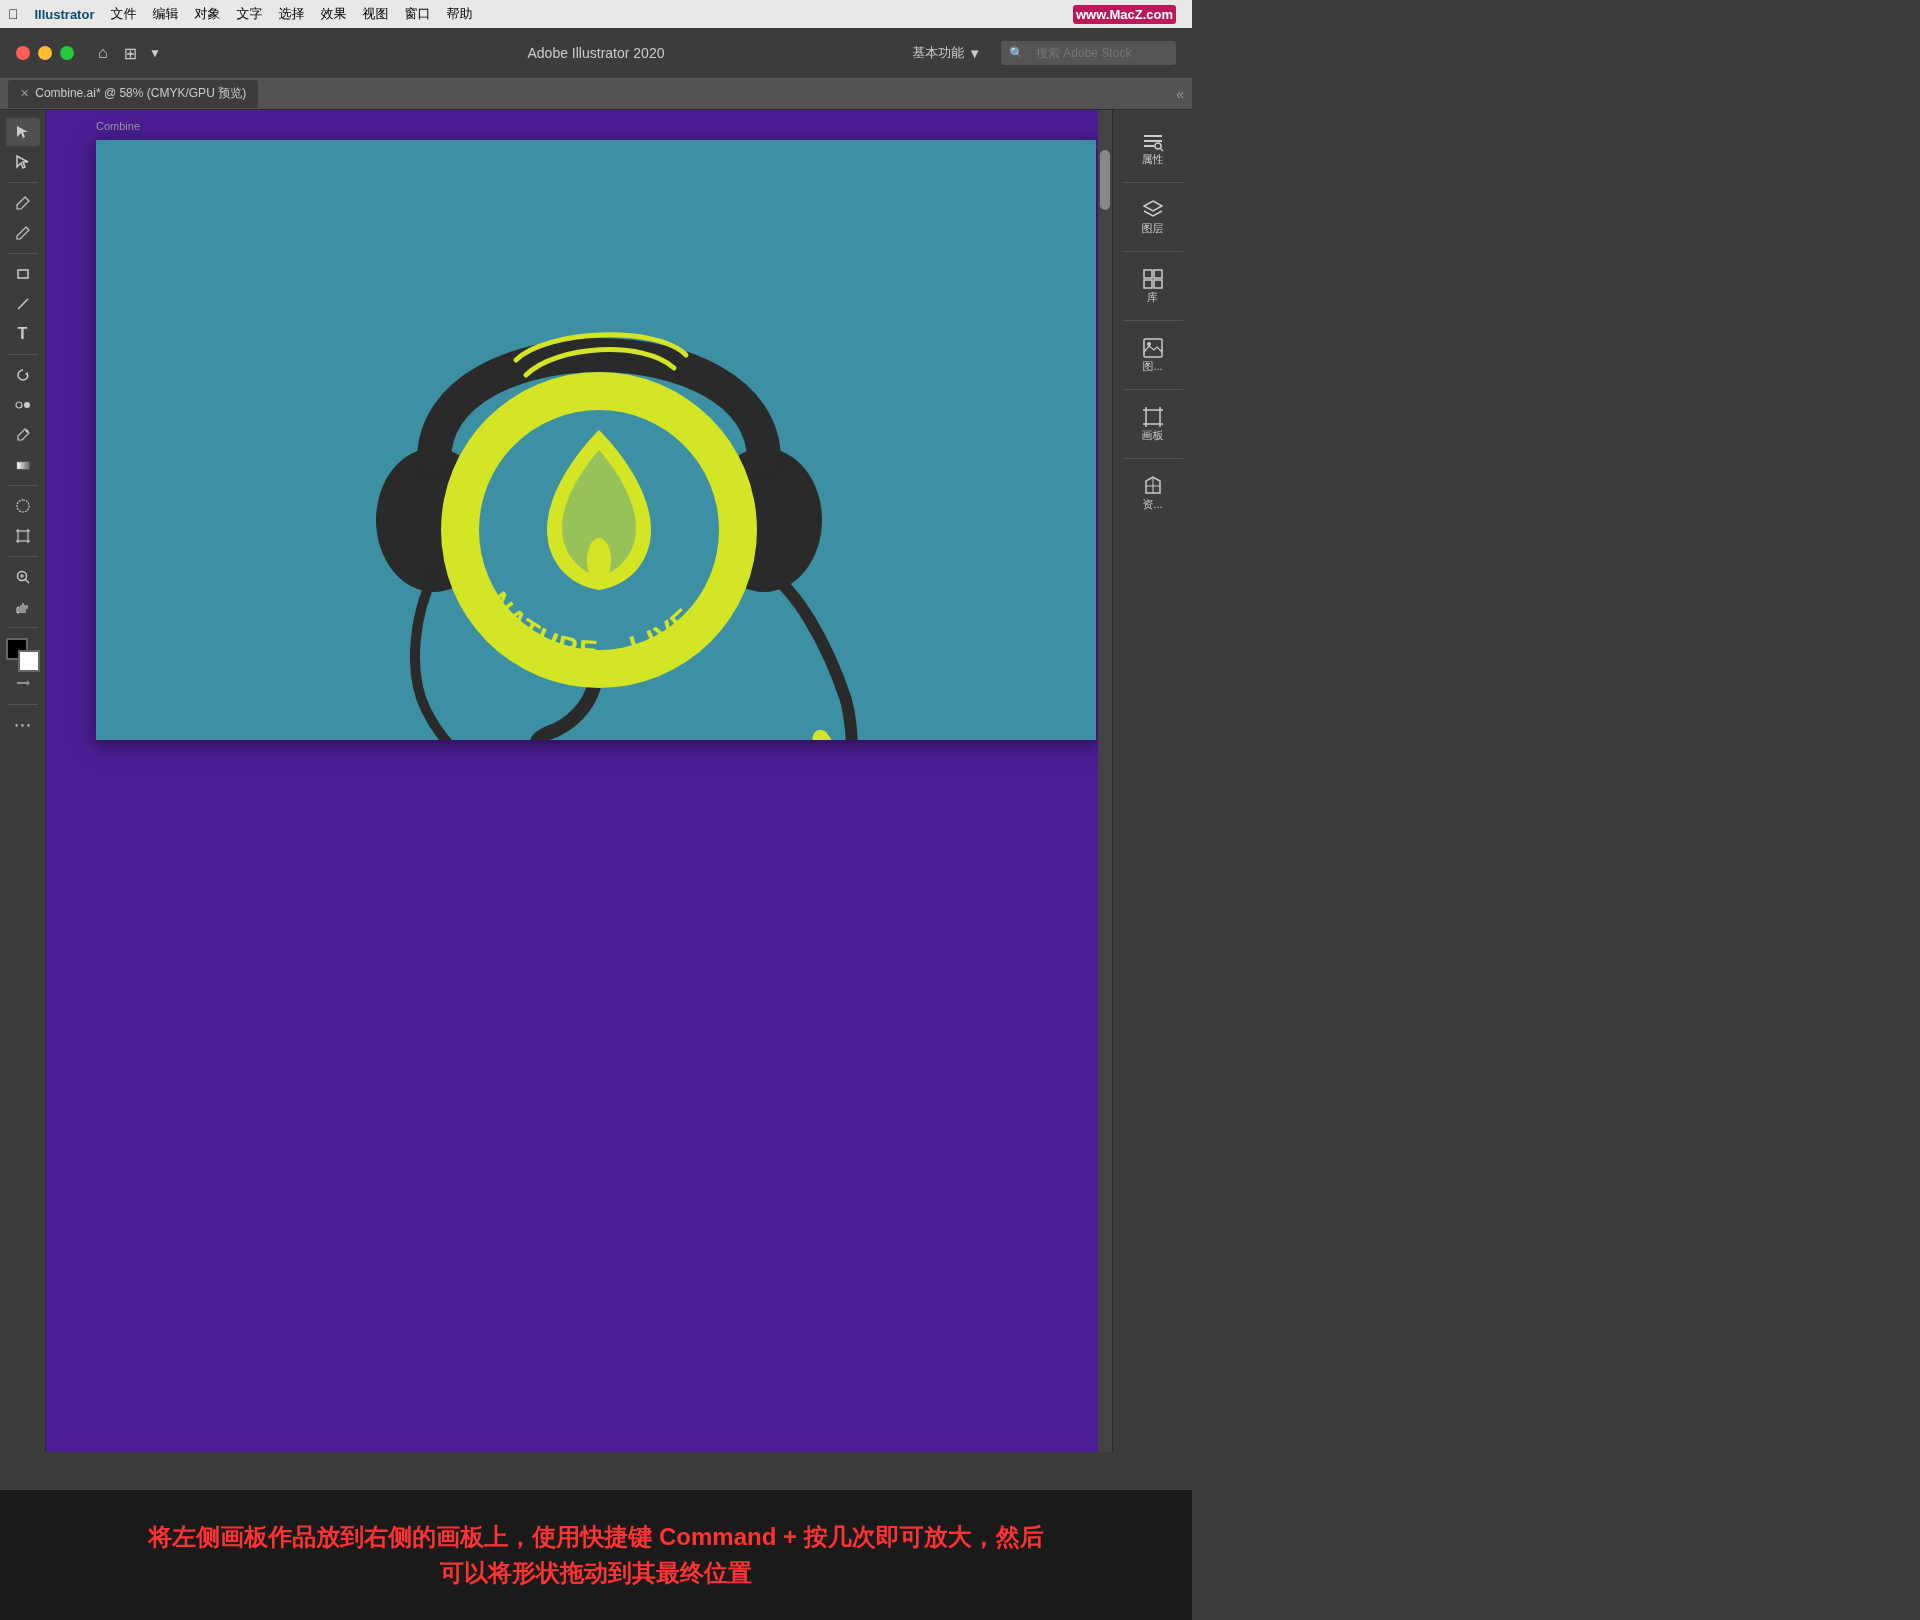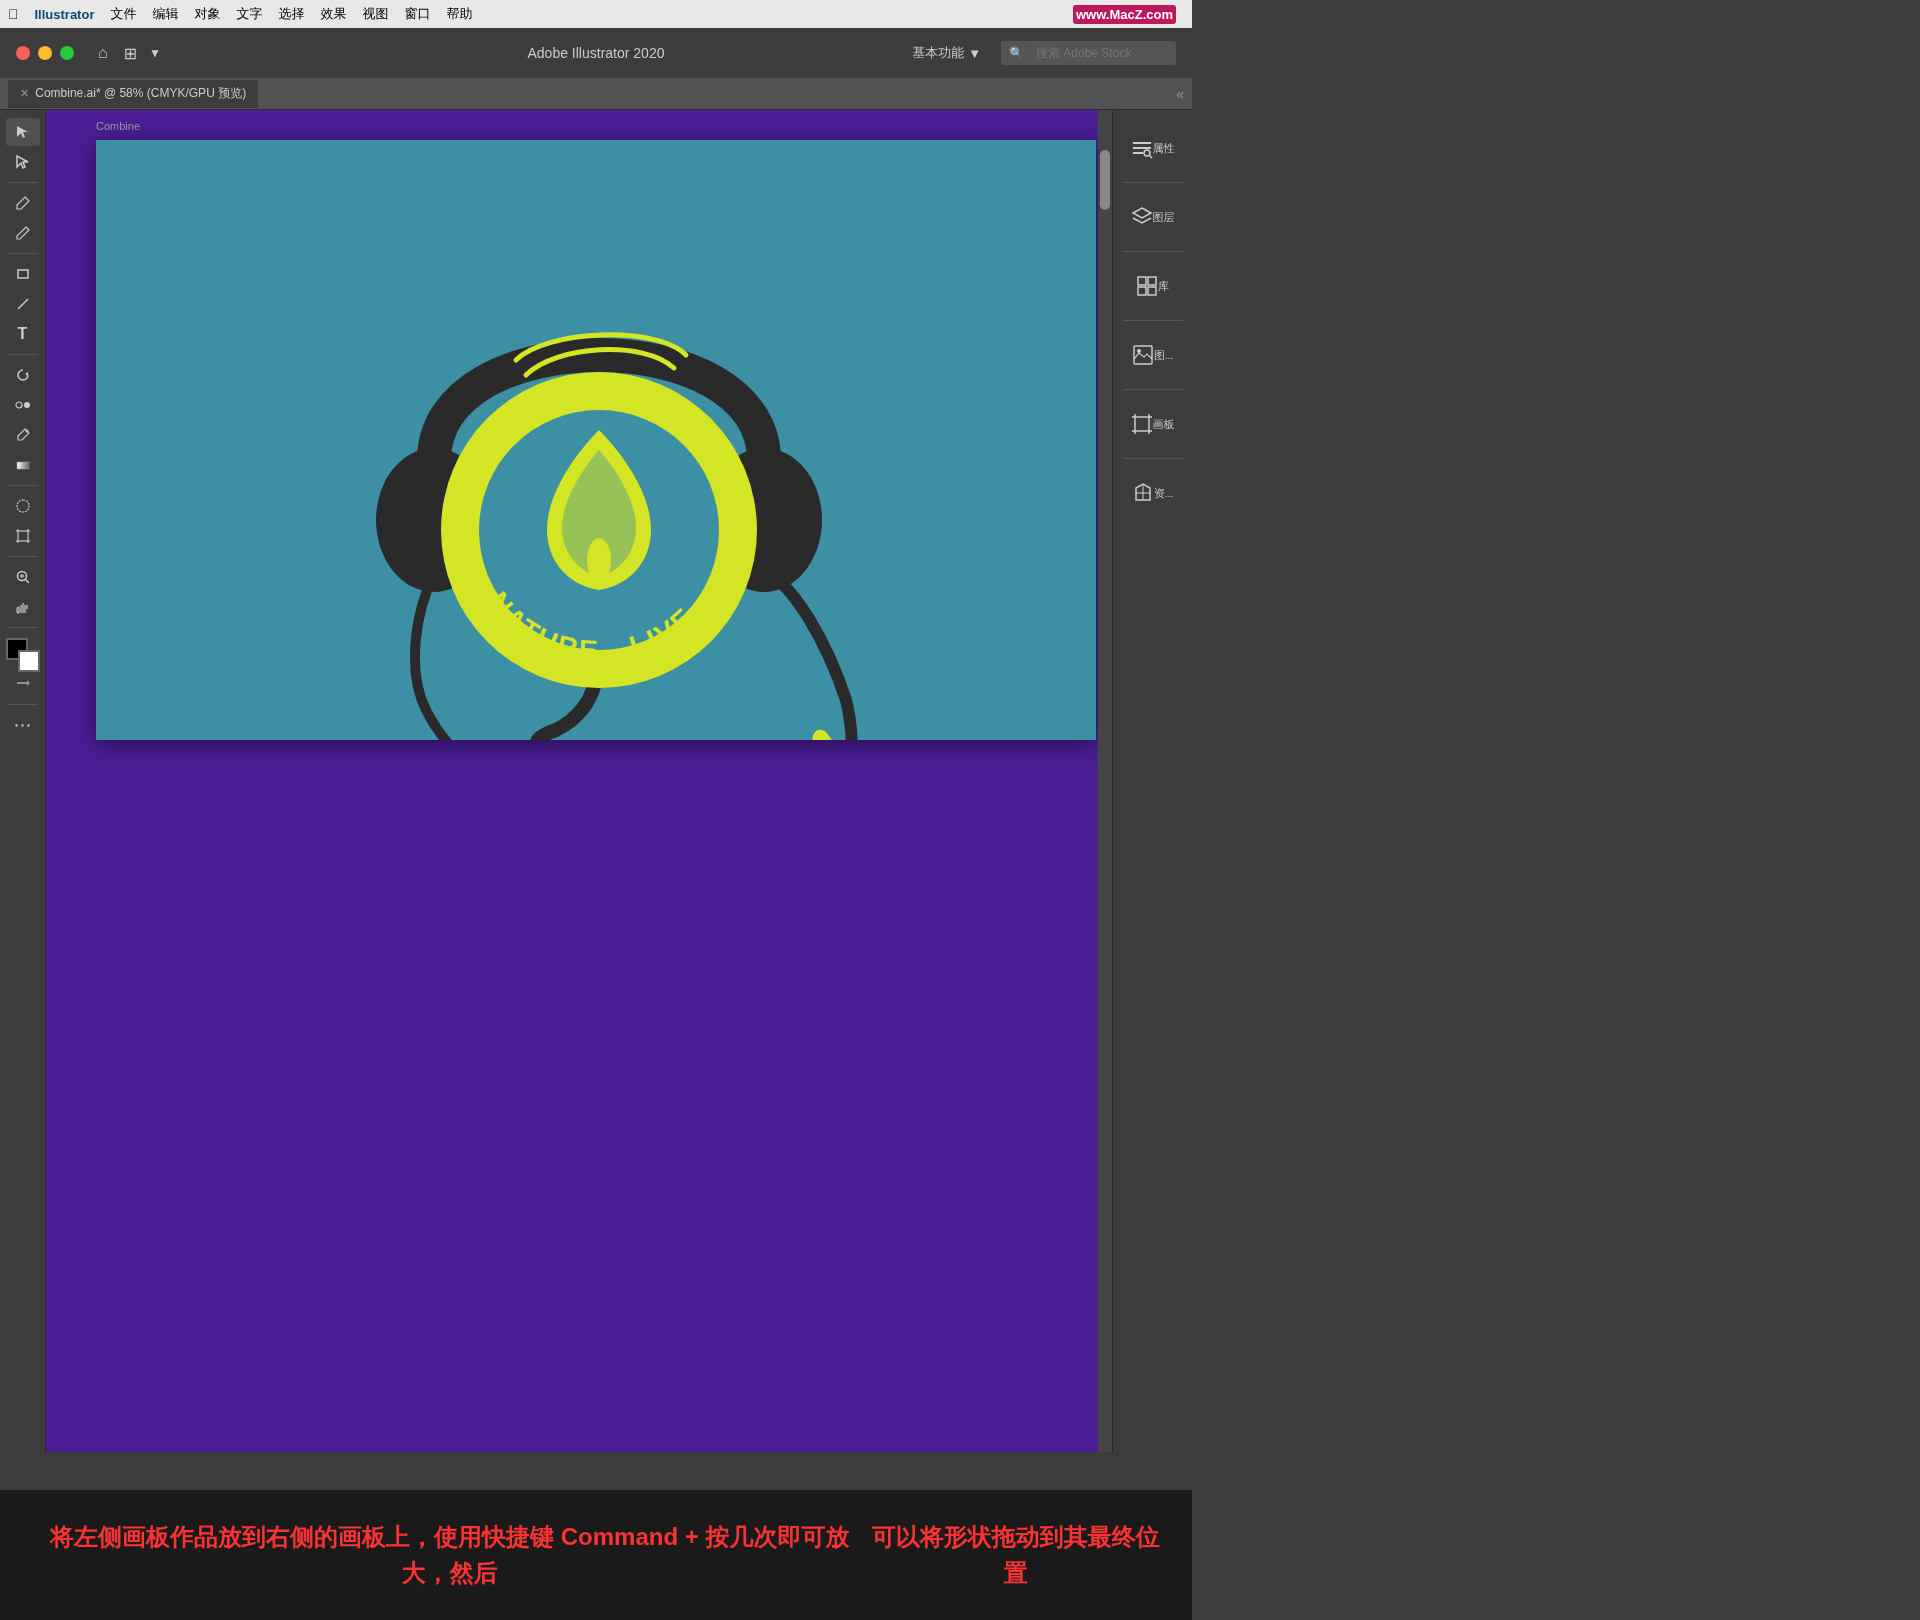--- a/index.html
+++ b/index.html
@@ -256,28 +256,27 @@
       border-left: 1px solid #2a2a2a;
       display: flex;
       flex-direction: column;
       align-items: center;
       padding: 8px 0;
     }
     .panel-btn {
       width: 70px;
       height: 60px;
       display: flex;
-      flex-direction: row;
+      flex-direction: column;
       align-items: center;
       justify-content: center;
       color: #cccccc;
       font-size: 11px;
       cursor: pointer;
       border-radius: 4px;
-      font-family: Liberation Serif, serif;
     }
     .panel-separator {
       width: 60px;
       height: 1px;
       background: #555;
       margin: 4px 0;
     }
 
     
     .statusbar {
@@ -672,16 +671,16 @@
     <span class="status-nav-btn">▶|</span>
   </div>
   <span class="status-tool">选择</span>
   <div class="status-center-btn">
     <svg width="16" height="16" viewBox="0 0 16 16">
         <polygon points="5,3 13,8 5,13" fill="#ccc"></polygon>
       </svg>
   </div>
 </div>
 
-<div style="position:absolute; bottom:0; width:100%; background:#1a1a1a; height:130px; display:flex; flex-direction:row; align-items:center; justify-content:center; padding:10px 30px;">
+<div style="position:absolute; bottom:0; width:100%; background:#1a1a1a; height:130px; display:flex; flex-direction:column; align-items:center; justify-content:center; padding:10px 30px;">
   <div style="font-size:24px; font-weight:bold; color:#ff3333; text-align:center; line-height:1.5;">将左侧画板作品放到右侧的画板上，使用快捷键 Command + 按几次即可放大，然后</div>
   <div style="font-size:24px; font-weight:bold; color:#ff3333; text-align:center; line-height:1.5;">可以将形状拖动到其最终位置</div>
 </div>
 
 </body></html>

